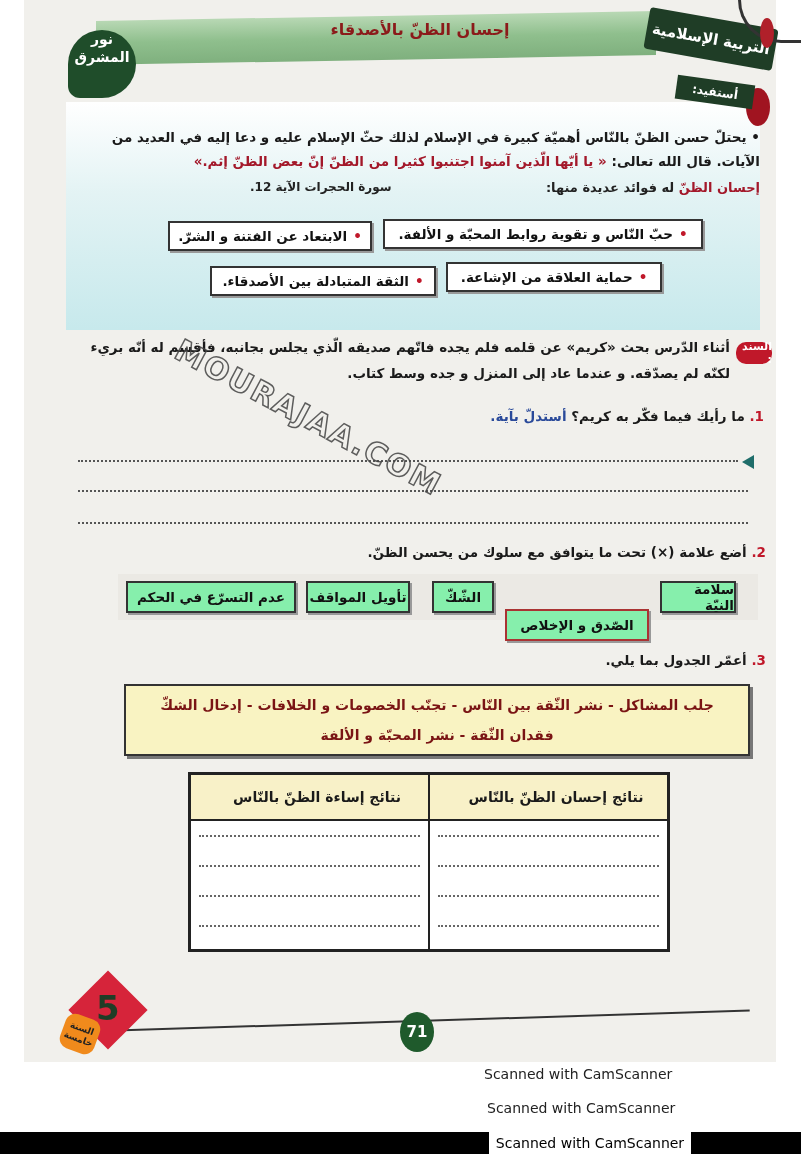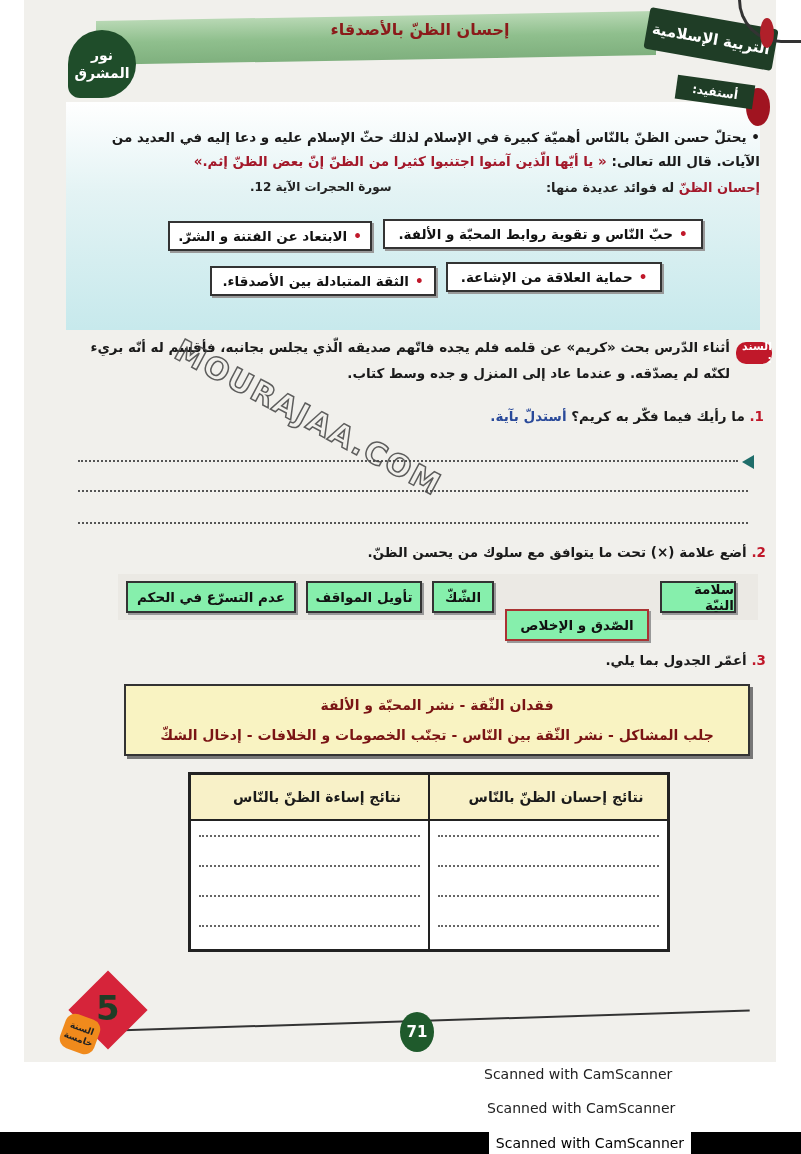--- a/index.html
+++ b/index.html
@@ -26,21 +26,21 @@
   }
   .subject-tab {
     position:absolute; left:646px; top:18px; width:130px; height:42px;
     background:#1f3d26; color:#fff; font-weight:bold; font-size:15px;
     display:flex; align-items:center; justify-content:center;
     transform:rotate(10deg); border-radius:4px;
   }
   .logo-badge {
     position:absolute; left:68px; top:30px; width:68px; height:68px;
     background:#1f4d2a; color:#fff; border-radius:50% 50% 50% 12px;
-    display:flex; flex-direction:column; align-items:center; justify-content:center;
+    display:flex; flex-direction:column; align-items:center; justify-content:flex-start;
     font-weight:bold; font-size:14px; line-height:18px;
   }
   .corner-arc {
     position:absolute; right:0; top:0; width:60px; height:40px;
     border-left:3px solid #333; border-bottom:3px solid #333;
     border-radius:0 0 0 60px; background:transparent;
   }
   .red-leaf {
     position:absolute; left:760px; top:18px; width:14px; height:30px;
     background:#b0202a; border-radius:50%;
@@ -235,30 +235,30 @@
 <div class="watermark">MOURAJAA.COM</div>
 
 <div class="q rtl" style="left:300px;top:544px;width:466px;">
   <span class="num">2.</span>
   <span>أضع علامة (×) تحت ما يتوافق مع سلوك من يحسن الظنّ.</span>
 </div>
 <div class="options-bg"></div>
 <div class="optbox rtl" style="left:660px;width:76px;">سلامة النيّة</div>
 <div class="optbox rtl red" style="left:505px;width:144px;">الصّدق و الإخلاص</div>
 <div class="optbox rtl" style="left:432px;width:62px;">الشّكّ</div>
-<div class="optbox rtl" style="left:306px;width:116px;">تأويل المواقف</div>
+<div class="optbox rtl" style="left:306px;width:104px;">تأويل المواقف</div>
 <div class="optbox rtl" style="left:126px;width:170px;">عدم التسرّع في الحكم</div>
 
 <div class="q rtl" style="left:400px;top:652px;width:366px;">
   <span class="num">3.</span>
   <span>أعمّر الجدول بما يلي.</span>
 </div>
 <div class="wordbank rtl">
+  <div>جلب المشاكل - نشر الثّقة بين النّاس - تجنّب الخصومات و الخلافات - إدخال الشكّ</div>
   <div>فقدان الثّقة - نشر المحبّة و الألفة</div>
-  <div>جلب المشاكل - نشر الثّقة بين النّاس - تجنّب الخصومات و الخلافات - إدخال الشكّ</div>
 </div>
 
 <div class="tbl rtl">
   <div class="tcol">
     <div class="thead">نتائج إحسان الظنّ بالنّاس</div>
     <div class="tline" style="top:60px;"></div>
     <div class="tline" style="top:90px;"></div>
     <div class="tline" style="top:120px;"></div>
     <div class="tline" style="top:150px;"></div>
   </div>

